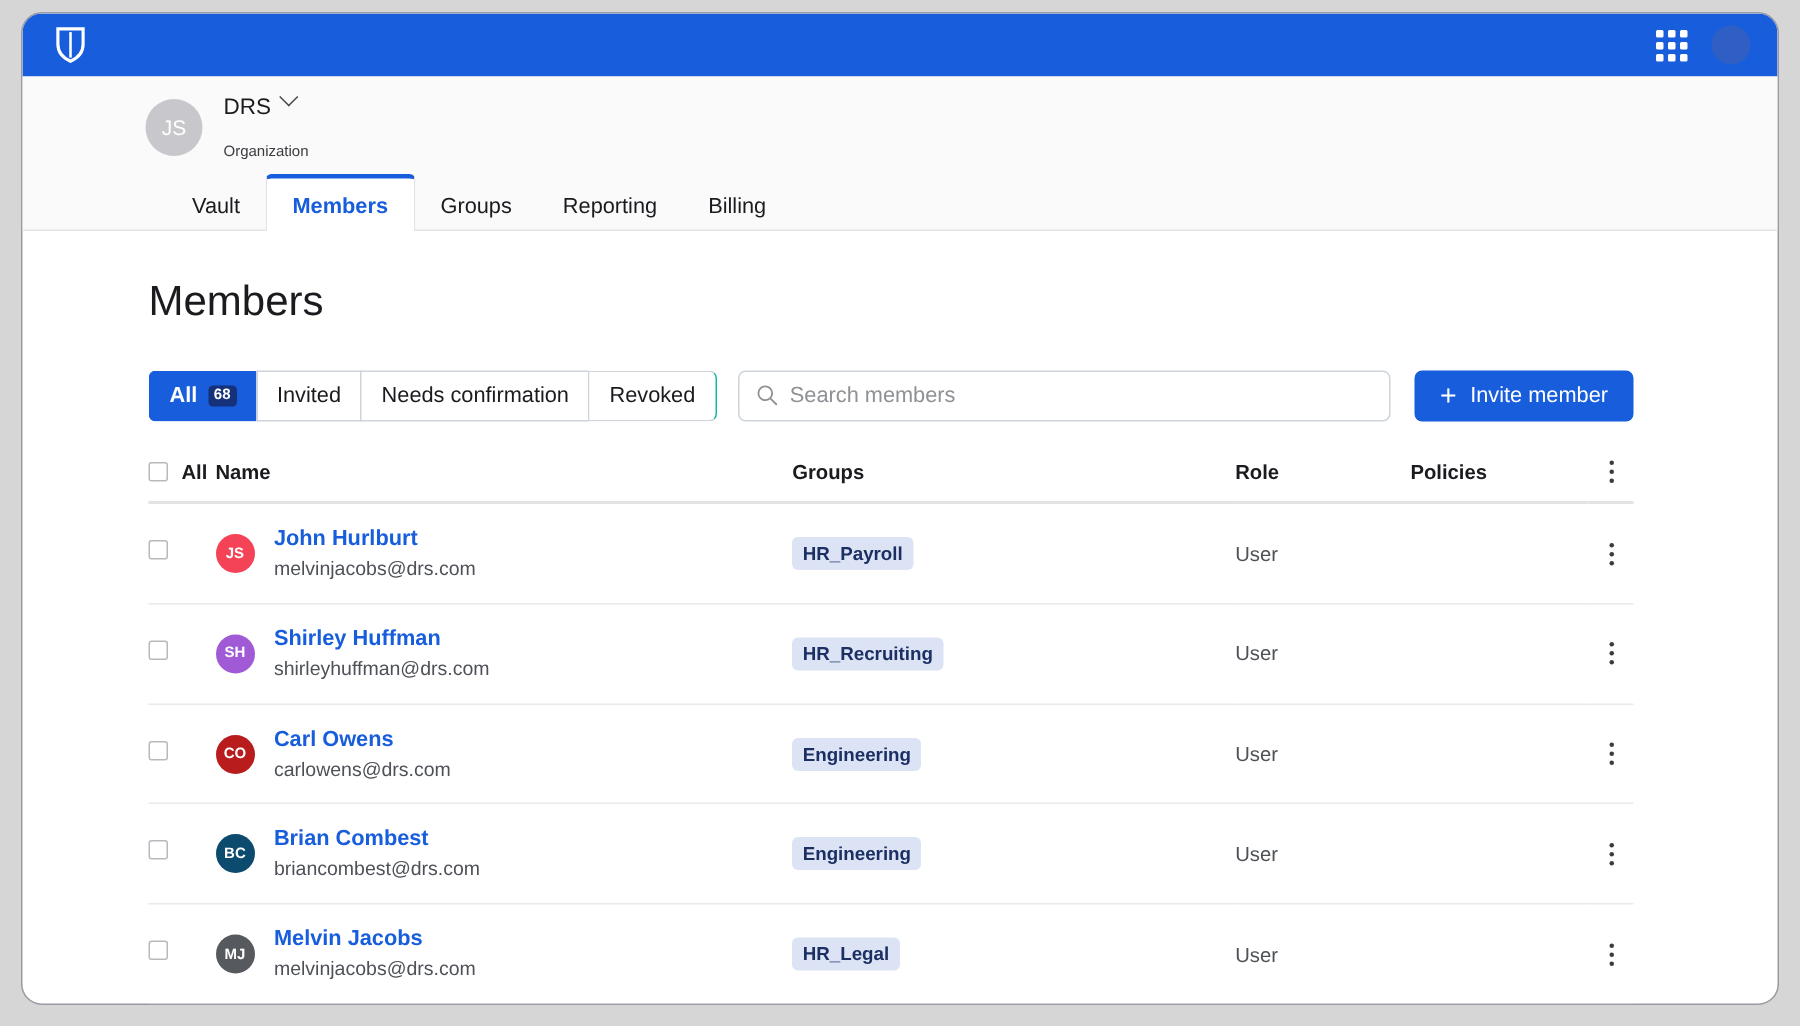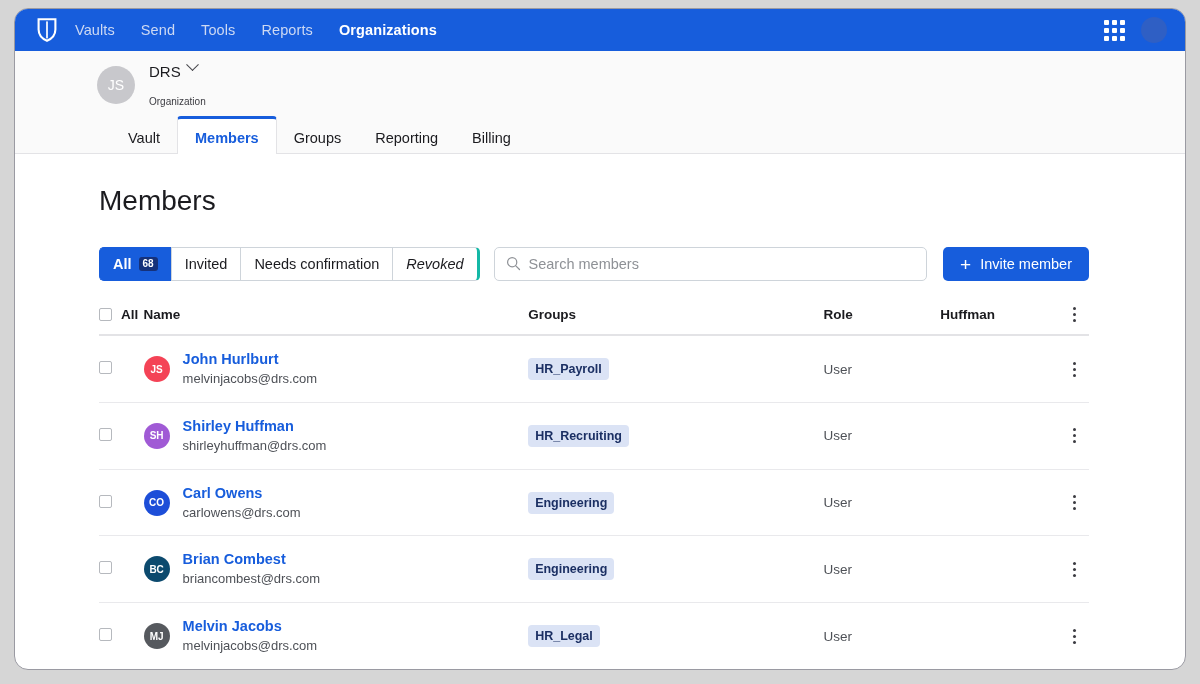--- a/index.html
+++ b/index.html
@@ -104,22 +104,22 @@
     height: 34px; padding: 0 13px;
     display: flex; align-items: center; gap: 7px;
     font-size: 14.5px; color: #1b1b1f;
     background: #ffffff;
     border: 1px solid #ced4da;
     border-right: none;
     cursor: pointer; white-space: nowrap;
   }
   .fbtn:first-child { border-top-left-radius: 5px; border-bottom-left-radius: 5px; }
   .fbtn:last-child {
-    border-right: 3px solid #14b8a6;
-    border-top-right-radius: 5px; border-bottom-right-radius: 5px; font-style: italic;
+    border-right: 1px solid #14b8a6;
+    border-top-right-radius: 5px; border-bottom-right-radius: 5px;
   }
   .fbtn.active {
     background: #175ddc; color: #ffffff; font-weight: 700;
     border-color: #175ddc;
   }
   .fbadge {
     background: #15317a; color: #ffffff;
     font-size: 10px; font-weight: 700;
     border-radius: 3px; padding: 2px 4px; line-height: 1;
   }
@@ -207,27 +207,20 @@
 </head>
 <body>
 
 <div class="window">
 
   <div class="topnav">
     <svg class="brand-logo" viewBox="0 0 20 24">
       <path d="M10 1.2 L18.4 1.2 L18.4 11.5 C18.4 17.2 14.6 20.8 10 22.8 C5.4 20.8 1.6 17.2 1.6 11.5 L1.6 1.2 Z" fill="none" stroke="#ffffff" stroke-width="2.1"></path>
       <rect x="9.15" y="3.4" width="1.7" height="17" fill="#ffffff"></rect>
     </svg>
-    <div class="navlinks">
-      <span class="navlink">Vaults</span>
-      <span class="navlink">Send</span>
-      <span class="navlink">Tools</span>
-      <span class="navlink">Reports</span>
-      <span class="navlink active">Organizations</span>
-    </div>
     <div class="topnav-right">
       <span class="grid-icon">
         <i></i>
           <i></i>
           <i></i>
           <i></i>
           <i></i>
           <i></i>
           <i></i>
           <i></i>
@@ -290,21 +283,21 @@
         <tr>
           <th class="c-check">
             <span class="hd-all">
               <span class="chk"></span>
               <span>All</span>
             </span>
           </th>
           <th class="c-name">Name</th>
           <th class="c-group">Groups</th>
           <th class="c-role">Role</th>
-          <th class="c-pol">Huffman</th>
+          <th class="c-pol">Policies</th>
           <th class="c-menu">
             <span class="kebab">
                 <i></i>
                 <i></i>
                 <i></i>
               </span>
           </th>
         </tr>
       </thead>
       <tbody>
@@ -349,21 +342,21 @@
                 <i></i>
                 <i></i>
                 <i></i>
               </span>
             </td>
         </tr>
         <tr>
           <td><span class="chk"></span></td>
           <td>
             <div class="namecell">
-              <span class="av" style="background: #1d4ed8;">CO</span>
+              <span class="av" style="background: #b91c1c;">CO</span>
               <span>
                 <span class="mname">Carl Owens</span>
                 <span class="memail" style="display:block">carlowens@drs.com</span>
               </span>
             </div>
           </td>
           <td><span class="chip">Engineering</span></td>
           <td class="role">User</td>
           <td class="role"></td>
           <td>

